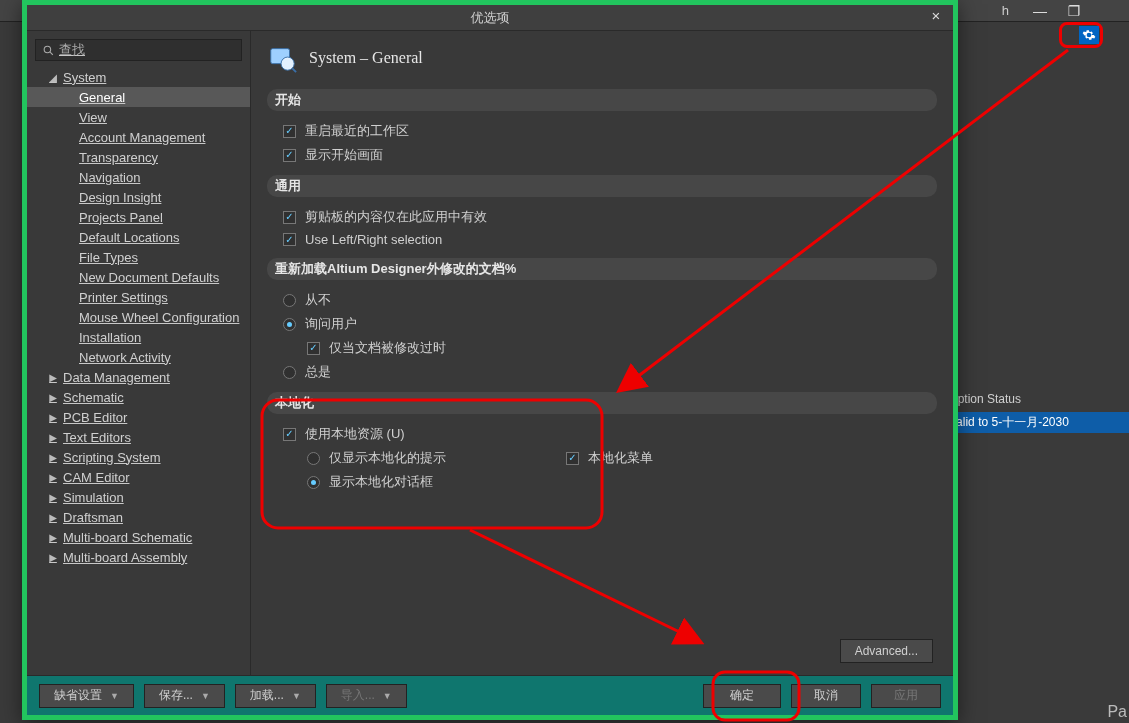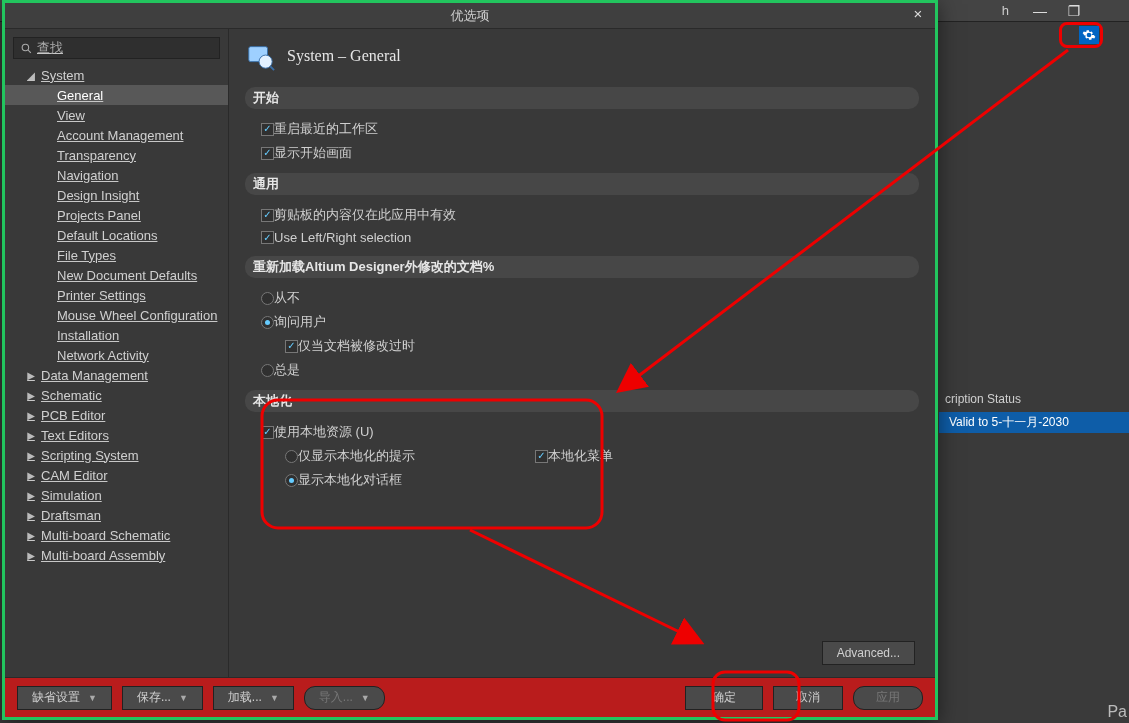--- a/index.html
+++ b/index.html
@@ -79,25 +79,25 @@
   .bg-bottom-right {
     position: absolute;
     bottom: 2px; right: 2px;
     color: #bbb;
     font-size: 16px;
   }
 
   
   .dialog {
     position: absolute;
-    top: 0; left: 2px;
+    top: 0; left: 22px;
     width: 936px;
     height: 720px;
-    background: #b91c1c;
-    border: 3px solid #22c55e;
+    background: #0f766e;
+    border: 5px solid #22c55e;
     box-shadow: 0 4px 20px rgba(0,0,0,.5);
     display: flex;
     flex-direction: column;
   }
   .titlebar {
     height: 26px;
     background: #3f3f3f;
     display: flex;
     align-items: center;
     justify-content: center;
@@ -208,21 +208,21 @@
     color: #e6e6e6;
     font-size: 13px;
     font-weight: bold;
     margin-top: 8px;
     margin-bottom: 8px;
     border-radius: 10px;
   }
   .opt-row {
     display: flex;
     align-items: center;
-    gap: 0;
+    gap: 9px;
     padding: 3px 0 3px 16px;
     color: #d0d0d0;
     font-size: 13px;
   }
   .opt-row.indent2 { padding-left: 40px; }
   .chk, .rad {
     width: 13px; height: 13px;
     border: 1px solid #777;
     background: #303030;
     display: inline-flex;
@@ -257,21 +257,21 @@
     background: #4a4a4a;
     border: 1px solid #222;
     color: #d0d0d0;
     height: 24px;
     padding: 0 14px;
     font-size: 12px;
     display: inline-flex;
     align-items: center;
     cursor: pointer;
   }
-  .btn.disabled { color: #777; cursor: default; border-radius: 11px; }
+  .btn.disabled { color: #777; cursor: default; }
   .btn .drop {
     margin-left: 8px;
     font-size: 9px;
     color: #aaa;
   }
 
   
   .footer {
     height: 40px;
     border-top: 1px solid #2a2a2a;

